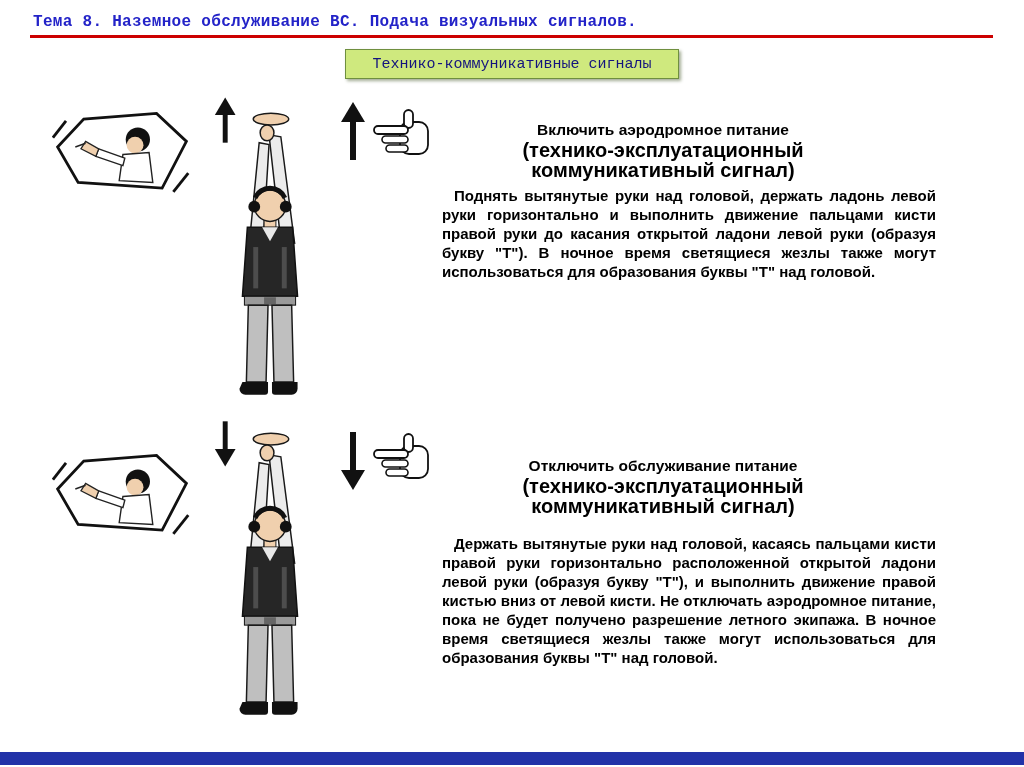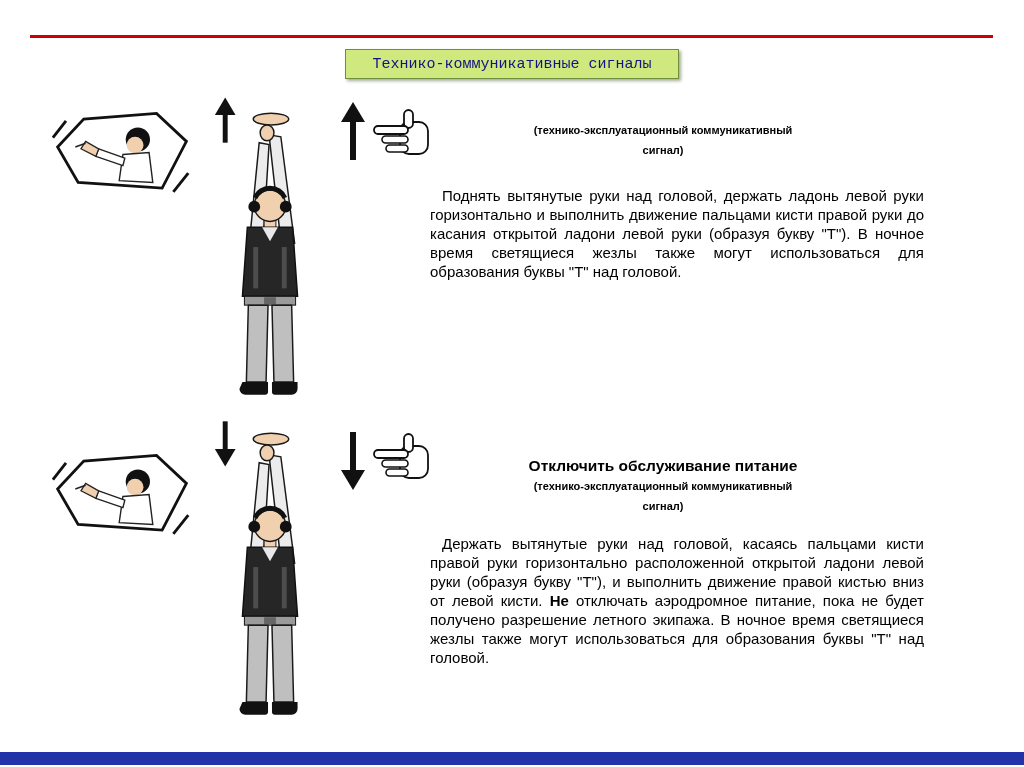--- a/index.html
+++ b/index.html
@@ -64,32 +64,33 @@
   .figure.s2 { top: 414px; }
 
   .handicon { position: absolute; left: 340px; width: 92px; height: 64px; }
   .handicon.s1 { top: 102px; }
   .handicon.s2 { top: 426px; }
 
   .heading { position: absolute; left: 438px; width: 450px; text-align: center; color: #000; }
   .heading.s1 { top: 120px; }
   .heading.s2 { top: 456px; }
   .sec-title { font-size: 15.5px; font-weight: bold; line-height: 20px; }
-  .sec-subtitle { font-size: 11px; font-weight: bold; line-height: 20px; width: 290px; margin: 0 auto; }
+  .sec-subtitle { font-size: 20px; font-weight: bold; line-height: 20px; width: 290px; margin: 0 auto; }
 
   .body-par {
     position: absolute;
-    left: 430px;
+    left: 442px;
     width: 494px;
     font-size: 15px;
     line-height: 19px;
     text-align: justify;
     text-indent: 12px;
     color: var(--body-text, #000000);
     margin: 0;
+    font-weight: bold;
   }
   .body-par.s1 { top: 186px; }
   .body-par.s2 { top: 534px; }
 
   .footer-bar {
     position: absolute;
     left: 0;
     top: 752px;
     width: 1024px;
     height: 13px;
@@ -141,20 +142,21 @@
       <g id="g-hand">
         <rect x="26" y="12" width="28" height="32" rx="9" fill="#ffffff" stroke="#111111" stroke-width="1.8"></rect>
         <rect x="30" y="0" width="9" height="18" rx="4.5" fill="#ffffff" stroke="#111111" stroke-width="1.8"></rect>
         <rect x="0" y="16" width="34" height="8" rx="4" fill="#ffffff" stroke="#111111" stroke-width="1.8"></rect>
         <rect x="8" y="26" width="26" height="7" rx="3.5" fill="#ffffff" stroke="#111111" stroke-width="1.6"></rect>
         <rect x="12" y="35" width="22" height="7" rx="3.5" fill="#ffffff" stroke="#111111" stroke-width="1.6"></rect>
       </g>
     </defs>
   </svg>
 
+  <div class="header-title">Тема 8. Наземное обслуживание ВС. Подача визуальных сигналов.</div>
   <div class="header-rule"></div>
 
   <div class="banner">
     <span class="banner-text">Технико-коммуникативные сигналы</span>
   </div>
 
   <div>
 
     <svg class="cockpit s1" viewBox="0 0 150 95">
       <use href="#g-pilot"></use>
@@ -172,20 +174,21 @@
       <g>
         <rect x="10" y="18" width="6" height="40" fill="#111111"></rect>
         <polygon points="1,20 25,20 13,0" fill="#111111"></polygon>
       </g>
       <g transform="translate(34,8)">
         <use href="#g-hand"></use>
       </g>
     </svg>
 
     <div class="heading s1">
+      <div class="sec-title">Включить аэродромное питание</div>
       <div class="sec-subtitle">(технико-эксплуатационный коммуникативный сигнал)</div>
     </div>
 
     <p class="body-par s1"><span>Поднять вытянутые руки над головой, держать ладонь левой руки горизонтально и выполнить движение пальцами кисти правой руки до касания открытой ладони левой руки (образуя букву "Т"). В ночное время светящиеся жезлы также могут использоваться для образования буквы "Т" над головой.</span></p>
   </div>
 
   <div>
 
     <svg class="cockpit s2" viewBox="0 0 150 95">
       <use href="#g-pilot"></use>

